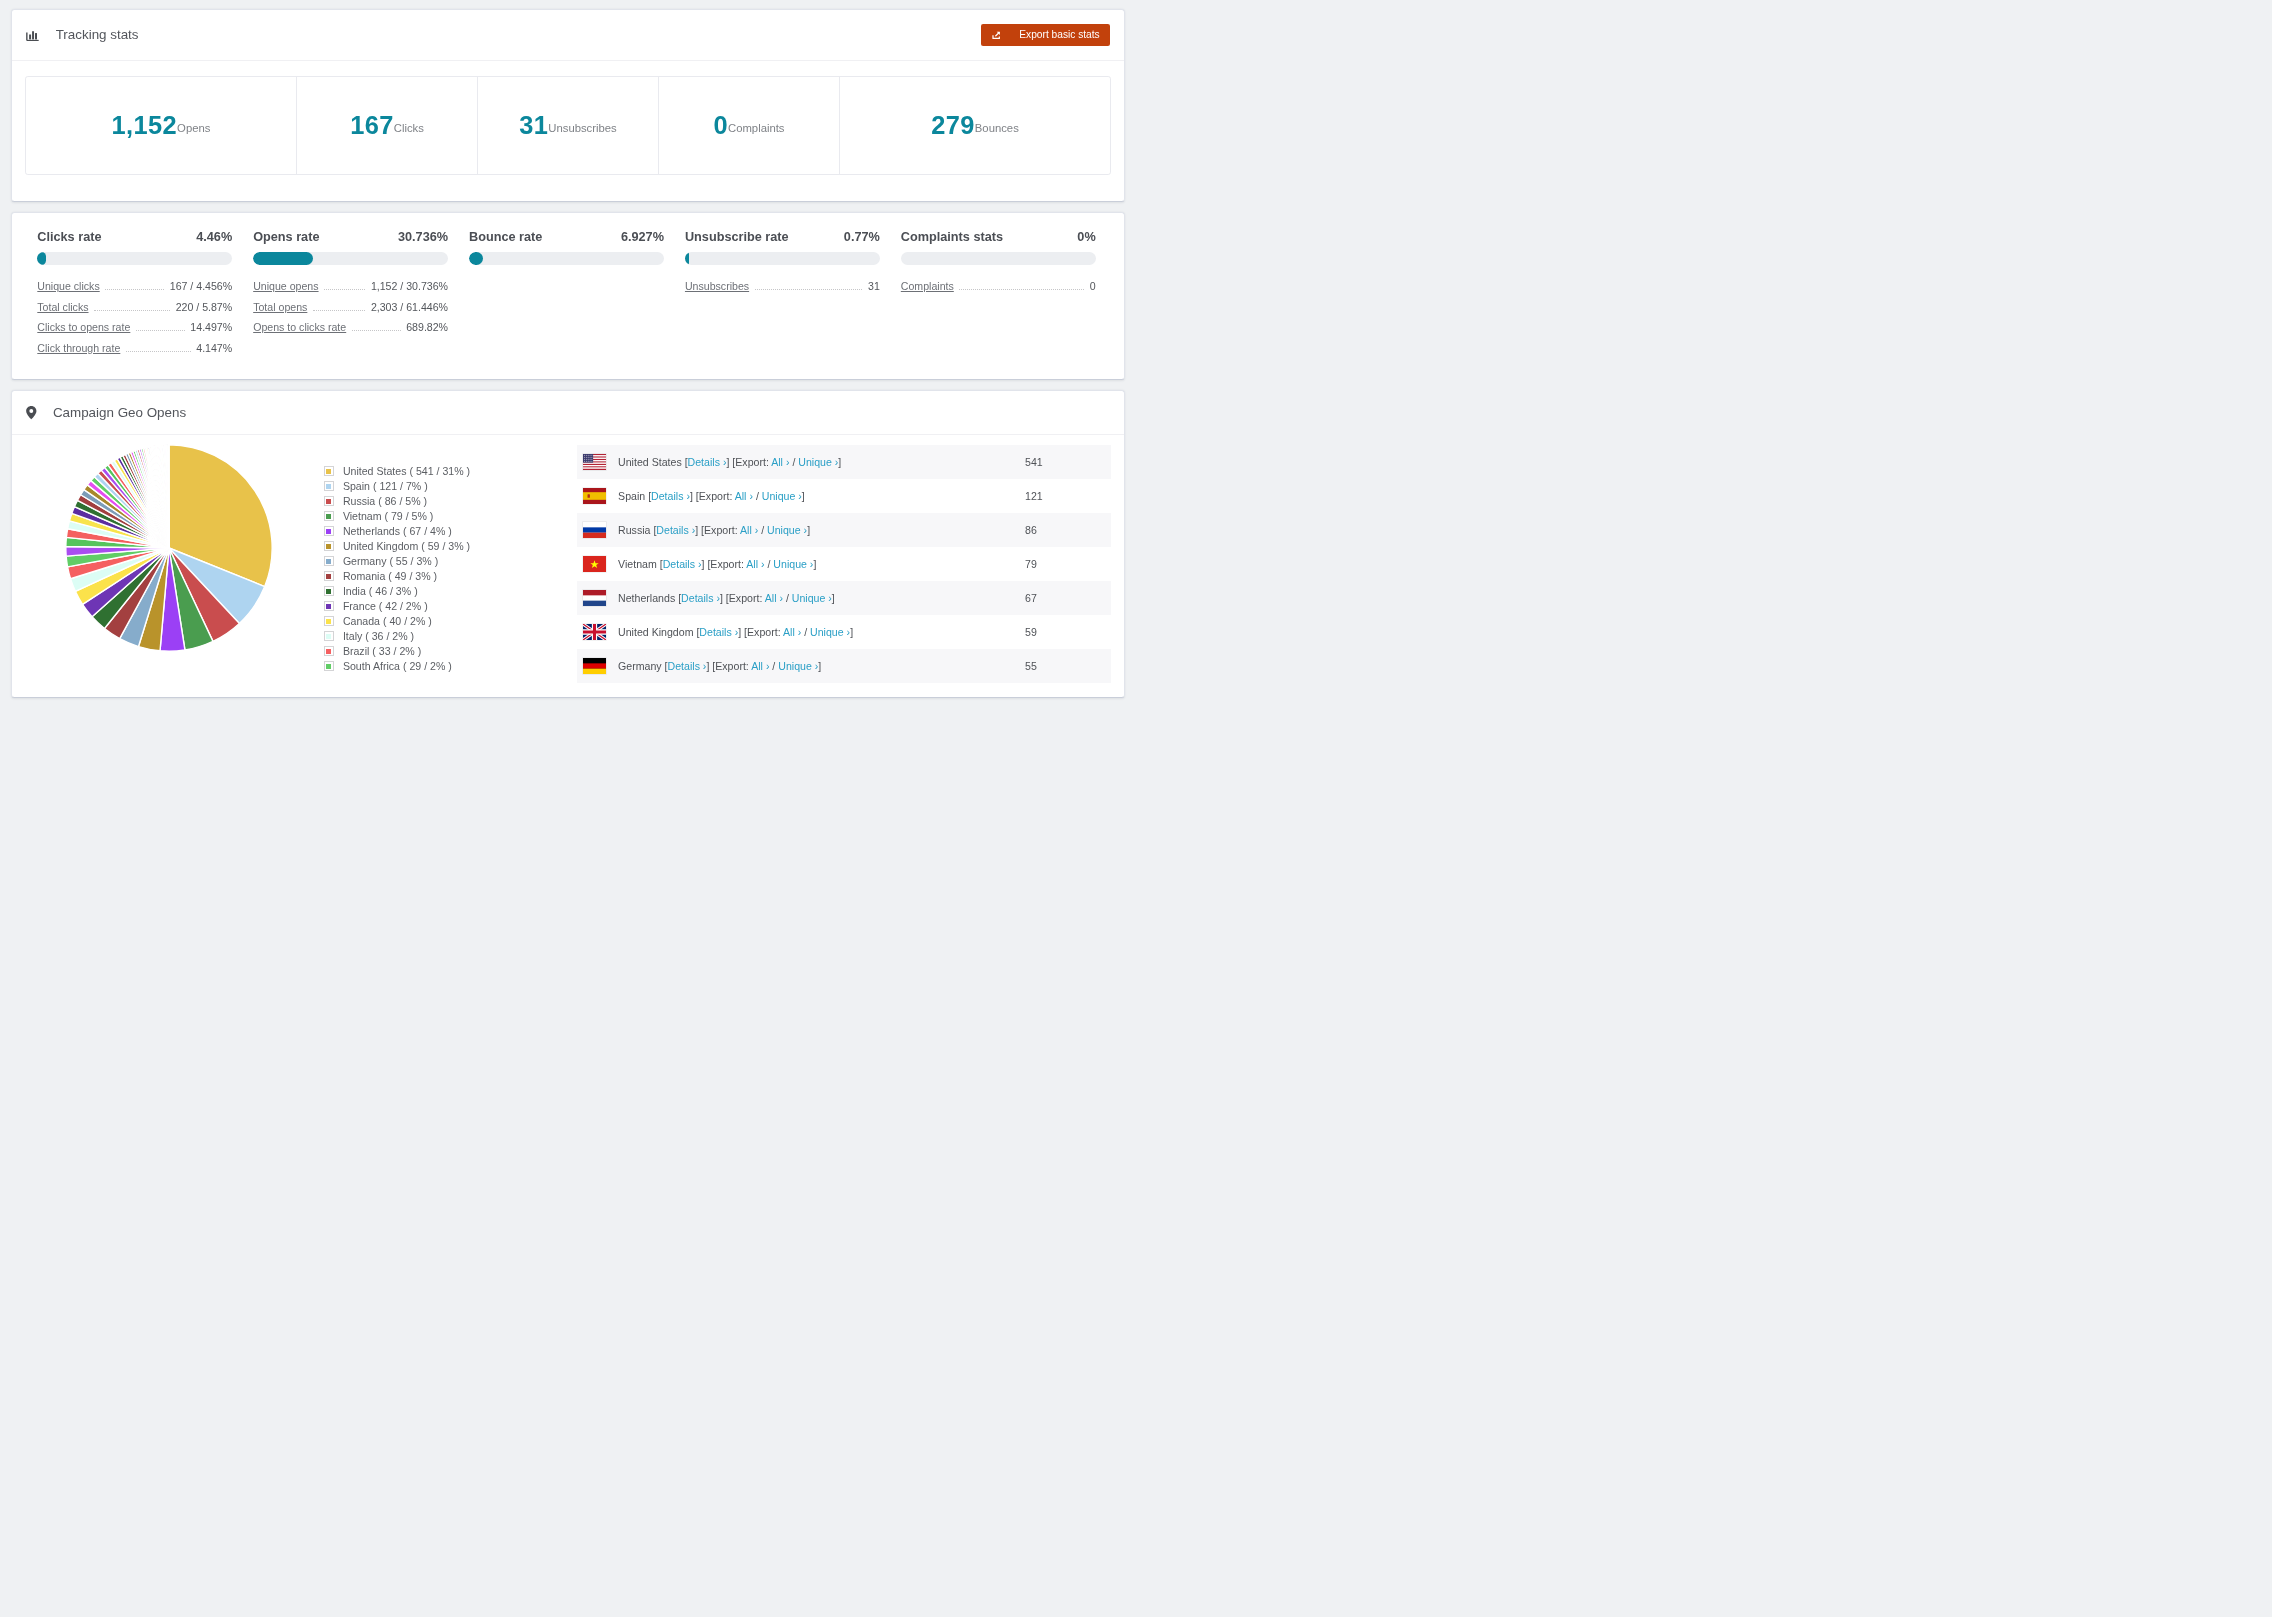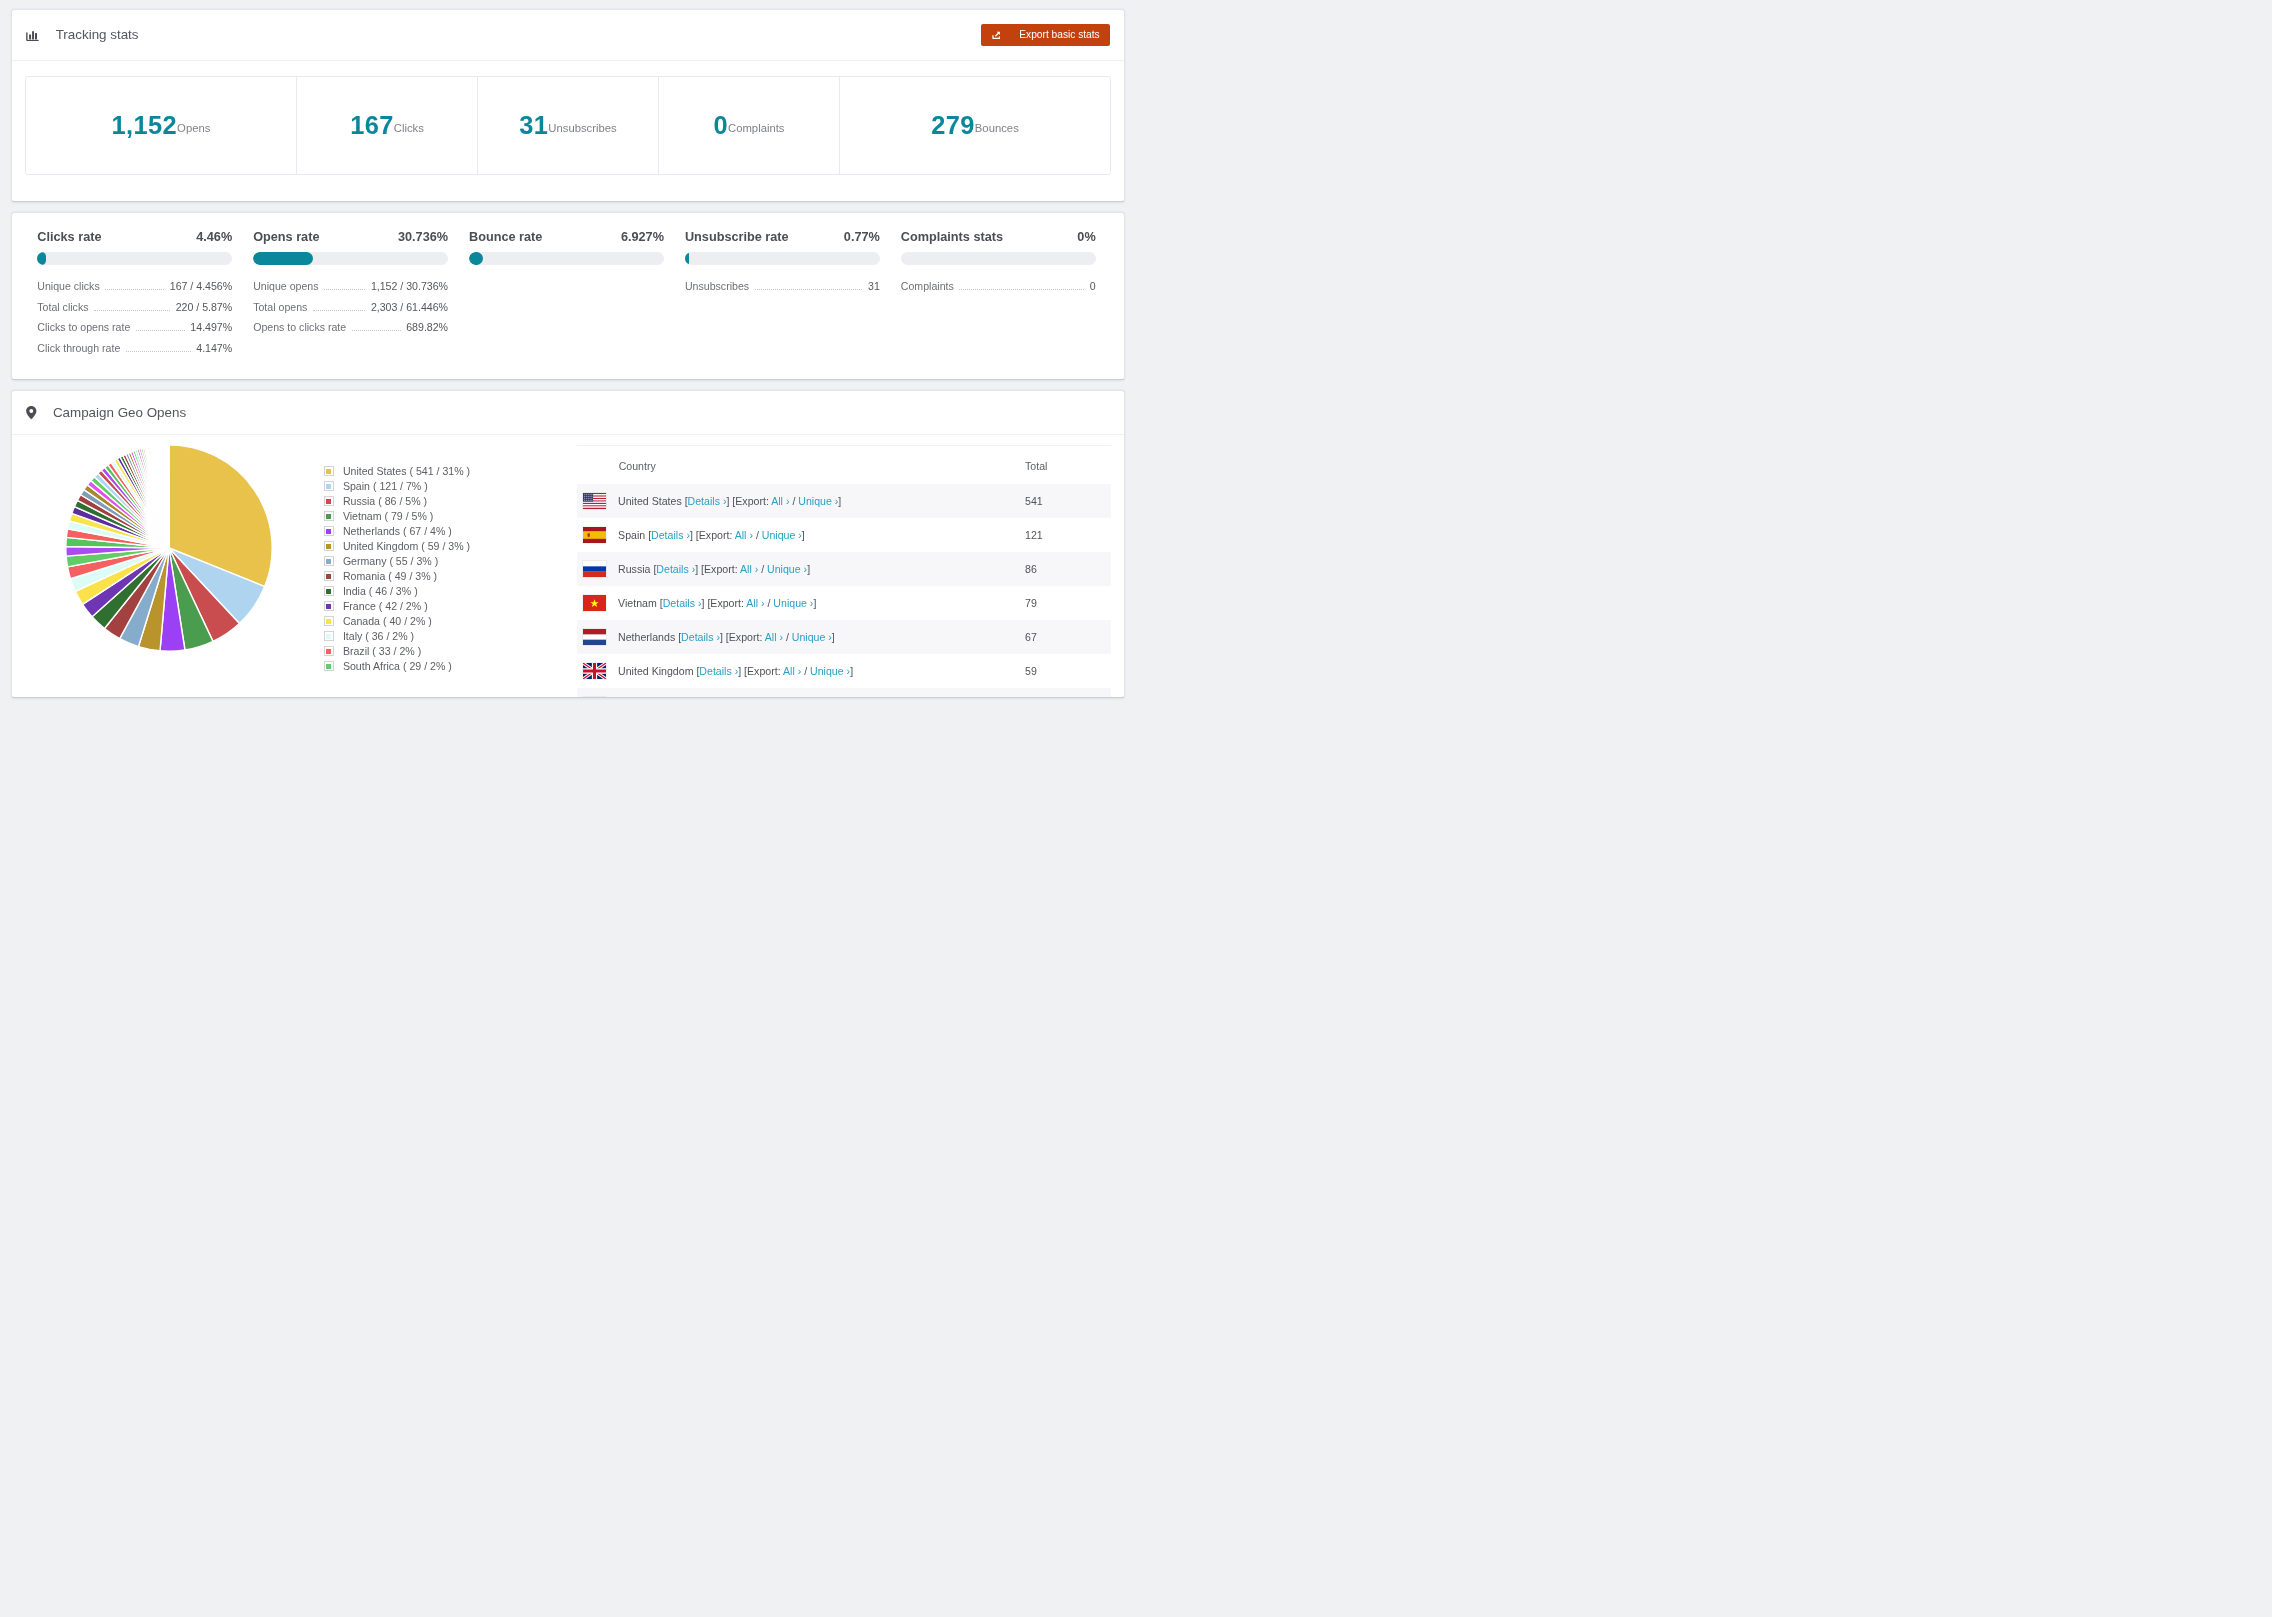--- a/index.html
+++ b/index.html
@@ -47,21 +47,21 @@
     display:grid; grid-template-columns:repeat(5,1fr);
     column-gap:21px; row-gap:22.6px;
     padding:17px 28px 21px 25px;
   }
   .rate-title-row { display:flex; justify-content:space-between; align-items:baseline; margin-bottom:7.8px; }
   .rate-title, .rate-value { font-size:12.7px; font-weight:bold; color:#4b4e54; }
   .rate-track { height:13.4px; background:#eceef1; border-radius:7px; overflow:hidden; }
   .rate-fill { height:100%; background:#0b879c; border-radius:7px; }
   .rate-rows { margin-top:10.6px; }
   .rate-row { display:flex; align-items:baseline; padding:4.2px 0; font-size:10.6px; }
-  .rate-row-label { color:#6d7076; white-space:nowrap; }
+  .rate-row-label { color:#6d7076; white-space:nowrap;text-decoration:underline; }
   .rate-leader { flex:1; border-bottom:1.1px dotted #c6c6c8; margin:0 5.6px 2.1px; }
   .rate-row-value { color:#54575c; white-space:nowrap; }
   
   .geo-card { height:308px; overflow:hidden; }
   .geo-content { display:flex; align-items:flex-start; padding:5.6px 12.7px 0 25px; }
   #pie { margin:1.4px 0 0 25.4px; flex:0 0 auto; }
   .legend { list-style:none; margin:22.6px 0 0 49px; width:184px; flex:0 0 auto; }
   .legend li { display:flex; align-items:center; gap:9.2px; height:15px; font-size:10.6px; color:#5b5e63; white-space:nowrap; }
   .legend-swatch { width:10px; height:10px; border:0.7px solid #d4d4d6; background:#fff; padding:1.4px; flex:0 0 auto; }
   .legend-swatch i { display:block; width:100%; height:100%; }
@@ -395,24 +395,20 @@
             <span>Brazil ( 33 / 2% )</span>
           </li>
           <li>
             <span class="legend-swatch">
               <i style="background: rgb(97, 205, 102);"></i>
             </span>
             <span>South Africa ( 29 / 2% )</span>
           </li>
         </ul>
       <div class="geo-table" id="geo-table">
-          <div class="gt-header">
-            <div class="gt-country">Country</div>
-            <div class="gt-total">Total</div>
-          </div>
           <div>
             <div class="gt-row">
               <div class="gt-country">
                 <svg class="flag" width="23" height="16" viewBox="0 0 33 23" preserveAspectRatio="none">
                   <rect x="0" y="0.00" width="33" height="1.87" fill="#B22234"></rect>
                   <rect x="0" y="1.77" width="33" height="1.87" fill="#ffffff"></rect>
                   <rect x="0" y="3.54" width="33" height="1.87" fill="#B22234"></rect>
                   <rect x="0" y="5.31" width="33" height="1.87" fill="#ffffff"></rect>
                   <rect x="0" y="7.08" width="33" height="1.87" fill="#B22234"></rect>
                   <rect x="0" y="8.85" width="33" height="1.87" fill="#ffffff"></rect>

